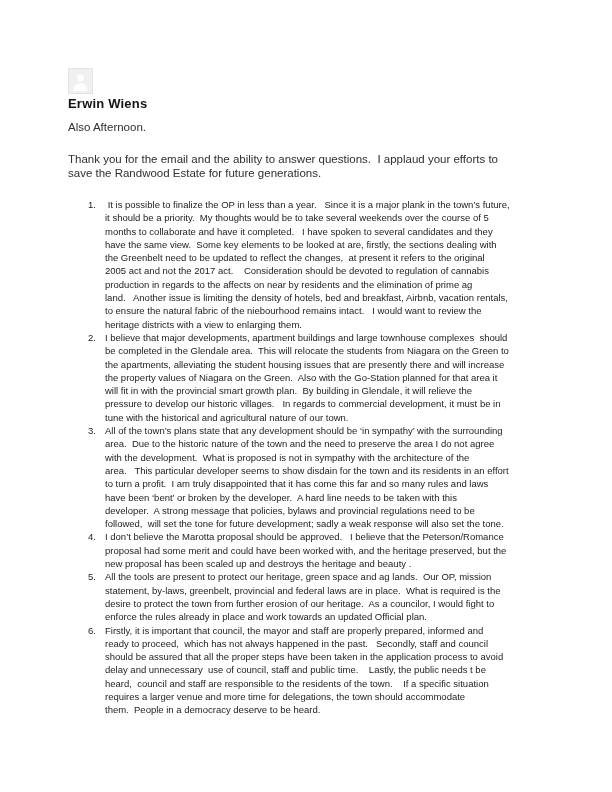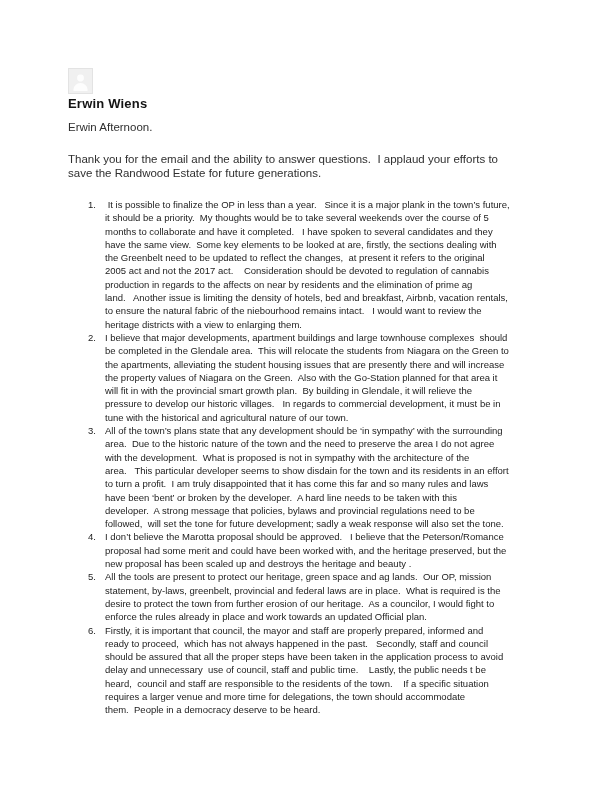--- a/index.html
+++ b/index.html
@@ -75,21 +75,21 @@
 
   <div class="avatar">
     <svg width="19" height="20" viewBox="0 0 19 20">
       <circle cx="9.5" cy="7" r="3.4" fill="#fdfdfd"></circle>
       <path d="M2.5 18.5 a7 6.4 0 0 1 14 0 v1.5 h-14 z" fill="#fdfdfd"></path>
     </svg>
   </div>
 
   <div class="author">Erwin Wiens</div>
 
-  <div class="greeting">Erwin Afternoon.</div>
+  <div class="greeting">Also Afternoon.</div>
 
   <div class="intro">Thank you for the email and the ability to answer questions.  I applaud your efforts to
 save the Randwood Estate for future generations.</div>
 
   <div class="answer-list">
 
     <div class="answer-item">
       <span class="answer-num">1.</span>
       <span class="answer-text"> It is possible to finalize the OP in less than a year.   Since it is a major plank in the town’s future,
 it should be a priority.  My thoughts would be to take several weekends over the course of 5

